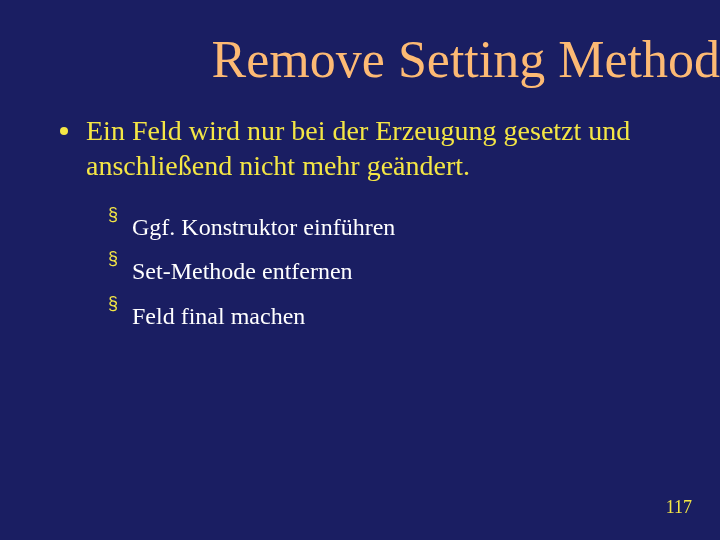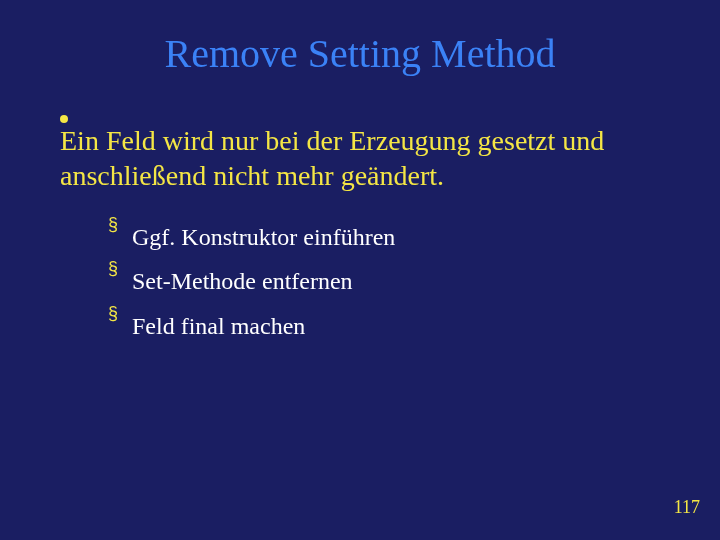--- a/index.html
+++ b/index.html
@@ -11,39 +11,38 @@
   }
   .slide {
     width: 720px;
     height: 540px;
     background: #1a1e62;
     font-family: "Times New Roman", Times, serif;
     position: relative;
     box-sizing: border-box;
   }
   .title {
-    color: #3b82f6;
-    font-size: 40px;
-    text-align: center;
+    color: #fdba74;
+    font-size: 52px;
+    text-align: right;
     padding-top: 30px;
     padding-bottom: 24px;
     font-weight: normal;
   }
   .body {
     padding-left: 60px;
     padding-right: 40px;
   }
   .b1 {
     display: flex;
     align-items: flex-start;
     color: #f4e645;
     font-size: 28px;
     line-height: 1.25;
     margin-bottom: 16px;
-    flex-direction: column;
   }
   .b1 .dot {
     width: 8px;
     height: 8px;
     border-radius: 50%;
     background: #f4e645;
     flex: 0 0 auto;
     margin-top: 14px;
     margin-right: 18px;
   }
@@ -62,21 +61,21 @@
     font-family: Arial, sans-serif;
     font-size: 18px;
     color: #f4e645;
     margin-right: 14px;
     margin-top: 3px;
     flex: 0 0 auto;
   }
   .b2 .text { flex: 1; margin-top: 12px; }
   .pagenum {
     position: absolute;
-    right: 20px;
+    right: 28px;
     bottom: 22px;
     color: #f4e645;
     font-size: 18px;
   }
 </style>
 </head>
 <body>
 
 <div class="slide">
   <div class="title">Remove Setting Method</div>

